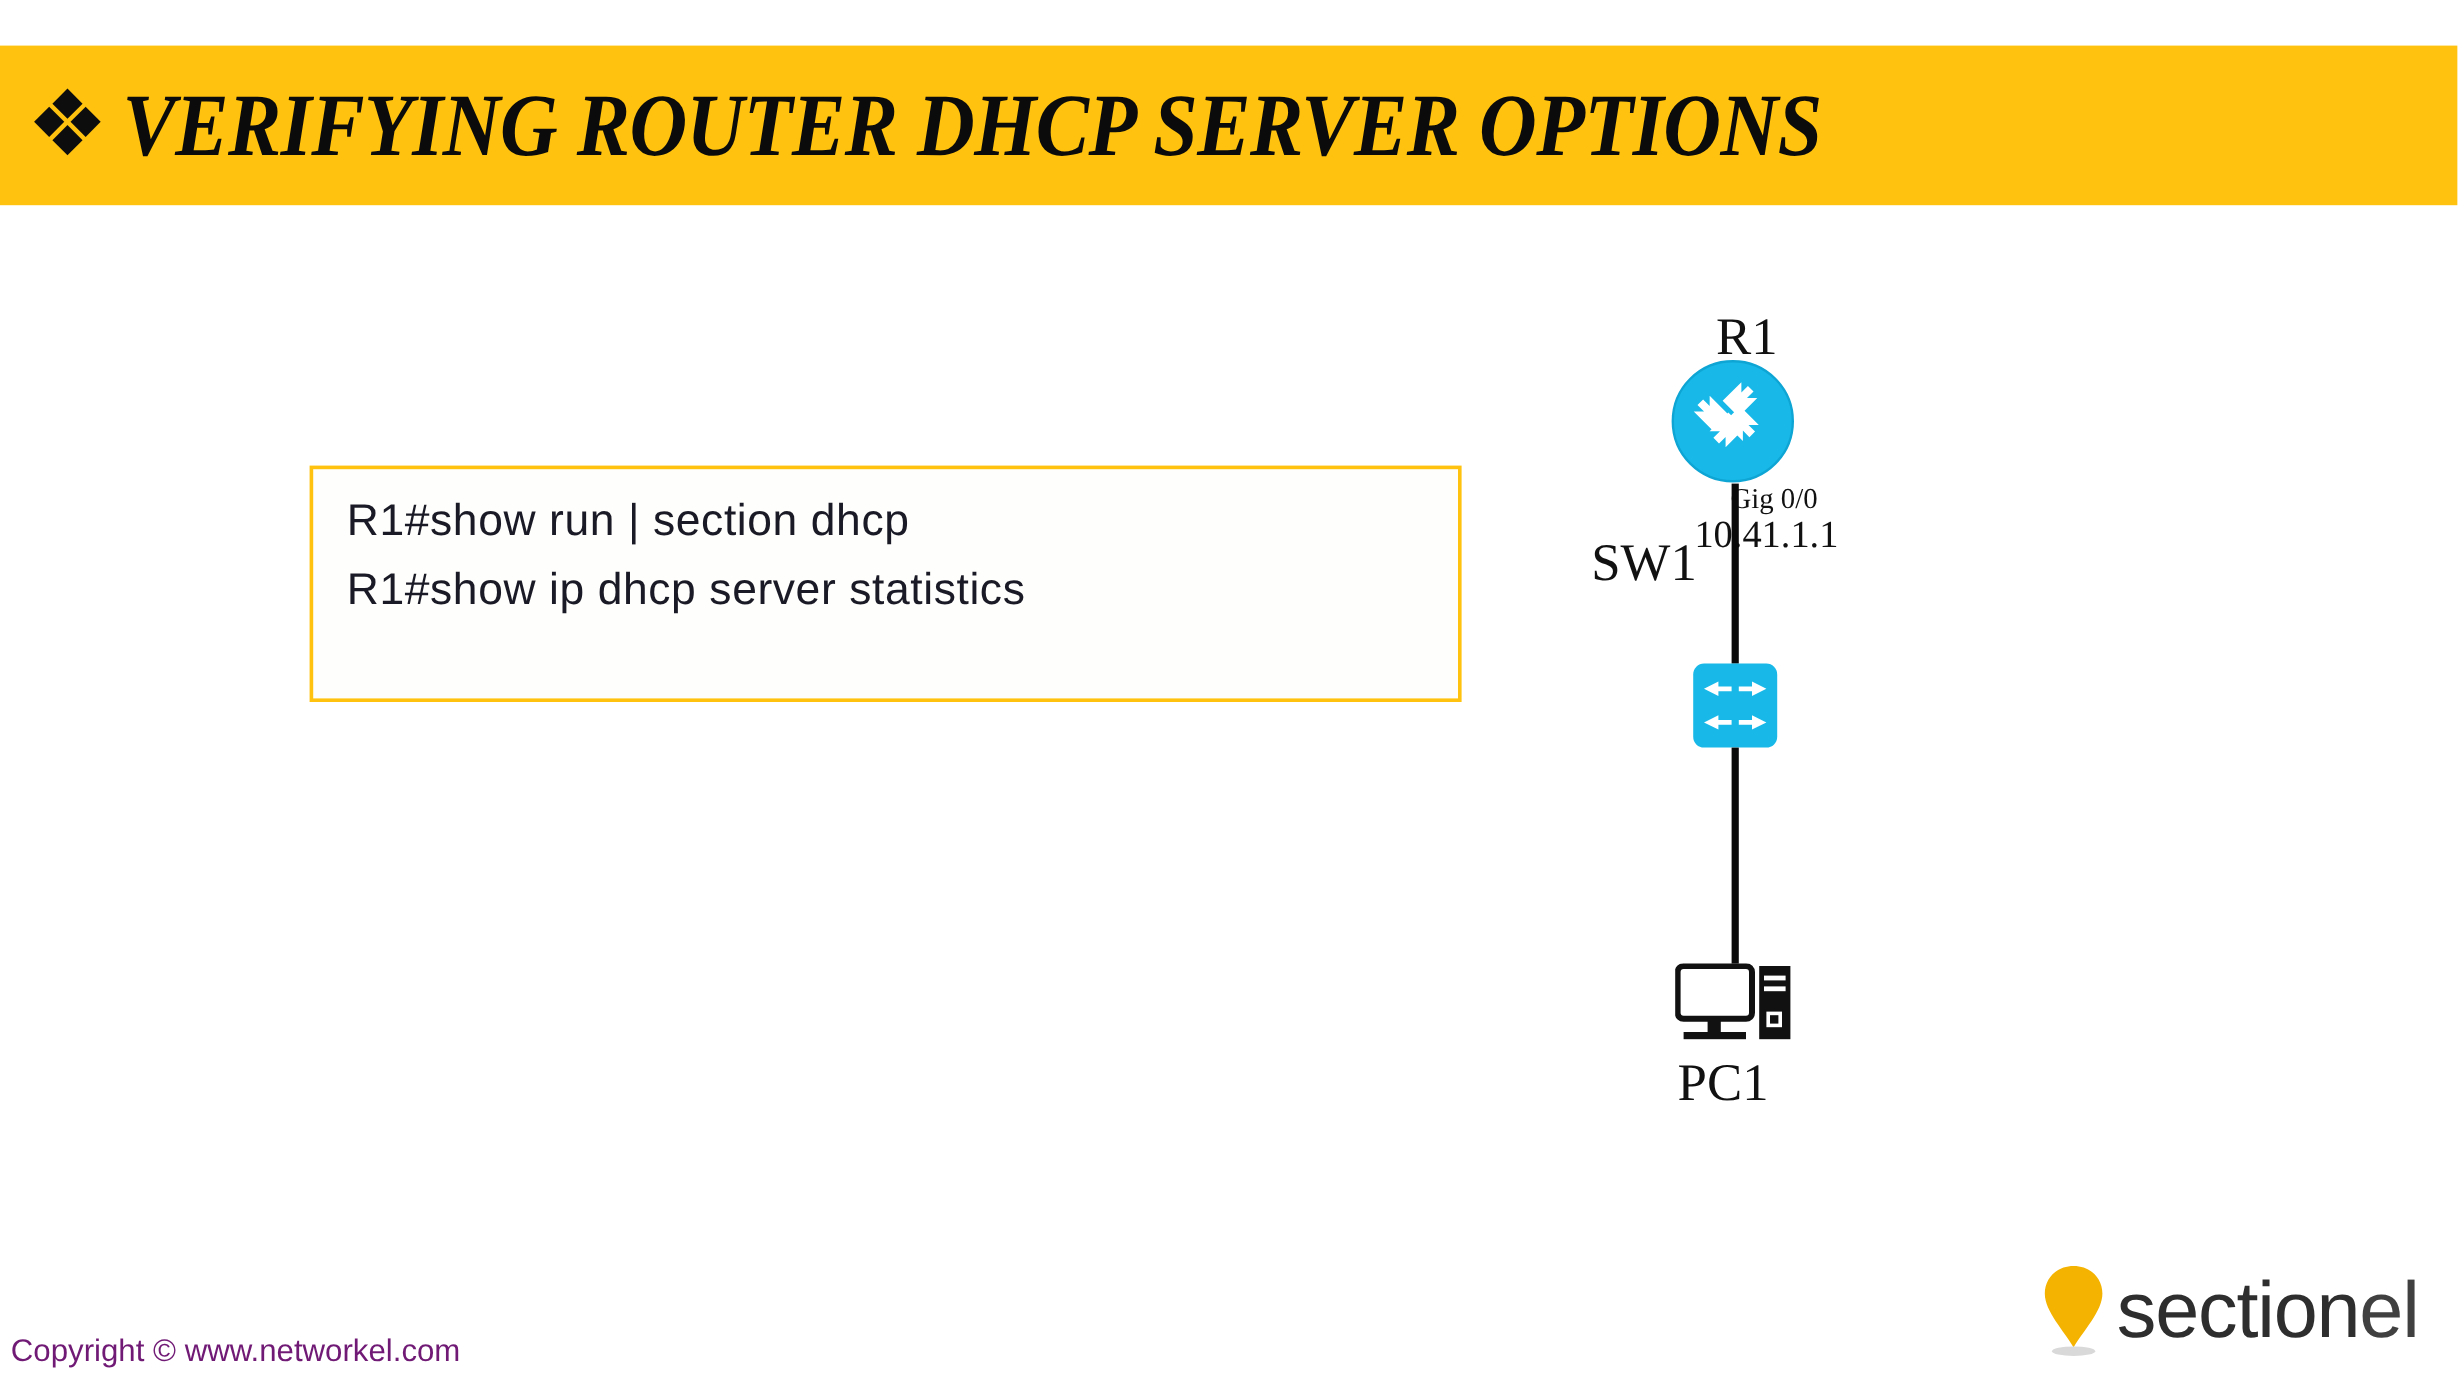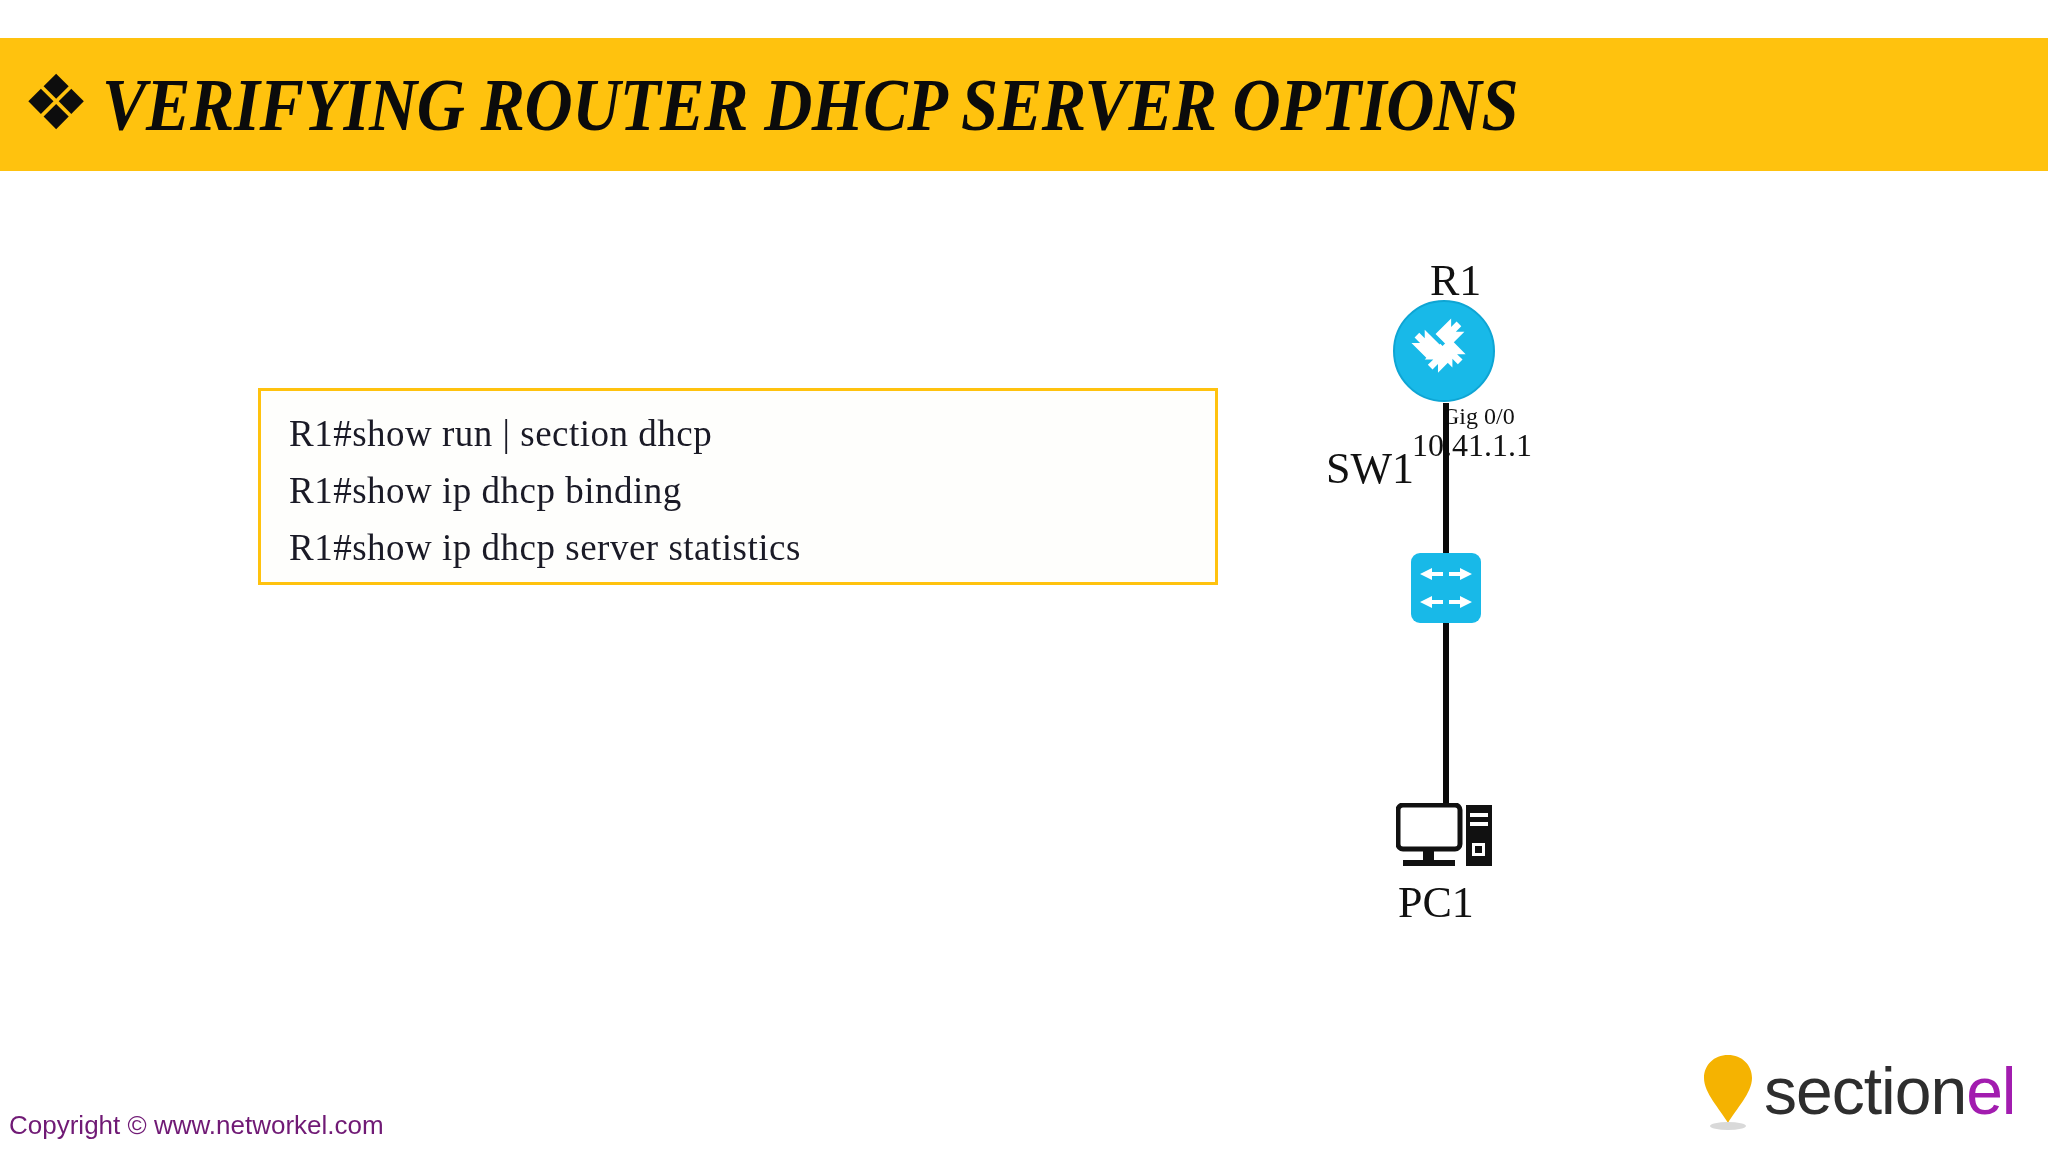--- a/index.html
+++ b/index.html
@@ -58,21 +58,21 @@
     left: 258px;
     top: 388px;
     width: 960px;
     height: 197px;
     box-sizing: border-box;
     border: 3px solid #FFC20E;
     background: #FEFEFC;
     padding: 14px 0 0 28px;
   }
   .code-line {
-    font-family: Liberation Serif, serif;
+    font-family: Liberation Sans, sans-serif;
     font-size: 37px;
     line-height: 57px;
     color: #1a1a26;
     white-space: pre;
     letter-spacing: 0.5px;
   }
 
   
   .topology {
     position: absolute;
@@ -150,33 +150,32 @@
     margin-right: 8px;
   }
   .brand-text {
     font-family: "Liberation Sans", sans-serif;
     font-size: 66px;
     line-height: 1;
     letter-spacing: -1px;
     white-space: nowrap;
   }
   .brand-dark { color: #2e2e2e; }
-  .brand-gray { color: #a21caf; }
+  .brand-gray { color: #404040; }
 </style>
 </head>
 <body>
 
 <div class="header-bar">
   <span class="header-bullet">❖</span>
   <span class="header-title">VERIFYING ROUTER DHCP SERVER OPTIONS</span>
 </div>
 
 <div class="code-box">
   <div class="code-line">R1#show run | section dhcp</div>
-  <div class="code-line">R1#show ip dhcp binding</div>
   <div class="code-line">R1#show ip dhcp server statistics</div>
 </div>
 
 <div class="topology">
 
   <div class="node-label" style="left:100px; top:0px;">R1</div>
 
   <div class="router-icon" style="left:62px; top:44px;">
     <svg viewBox="0 0 104 104" width="104" height="104" aria-hidden="true">
       <circle cx="52" cy="52" r="50" fill="#18B9E8"></circle>

